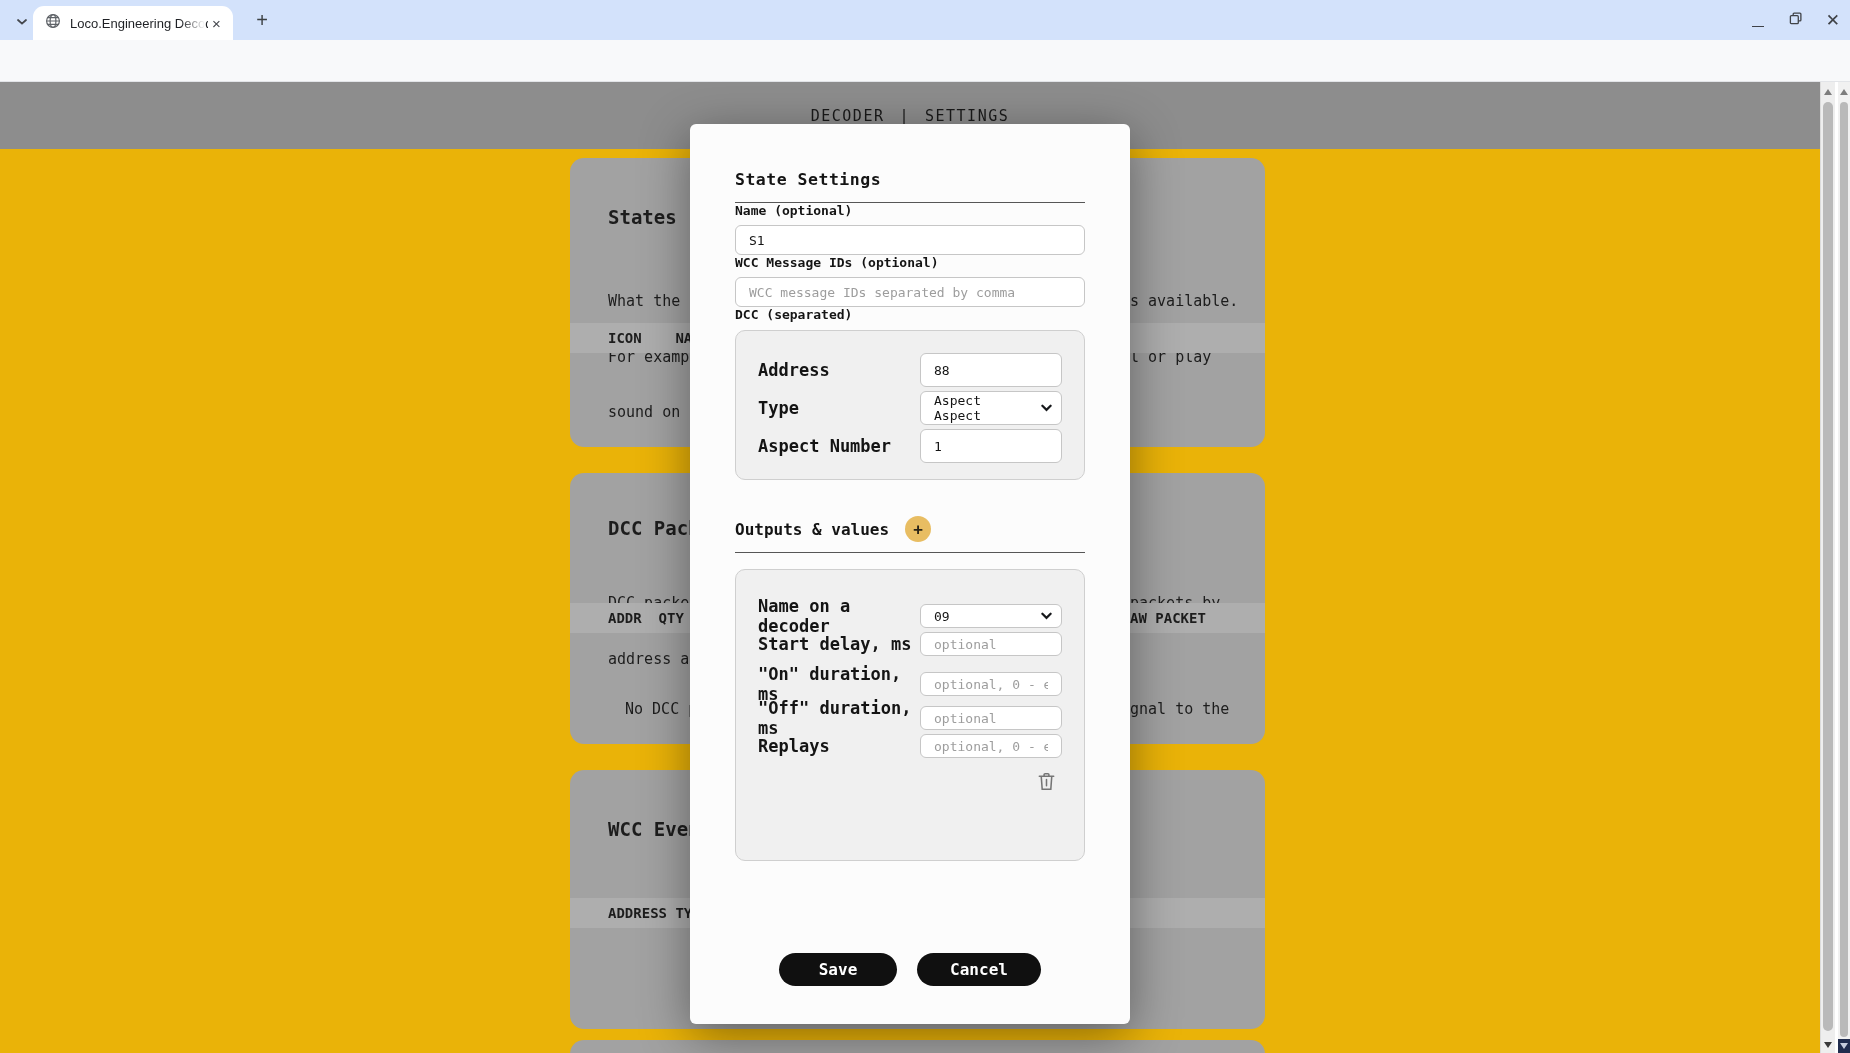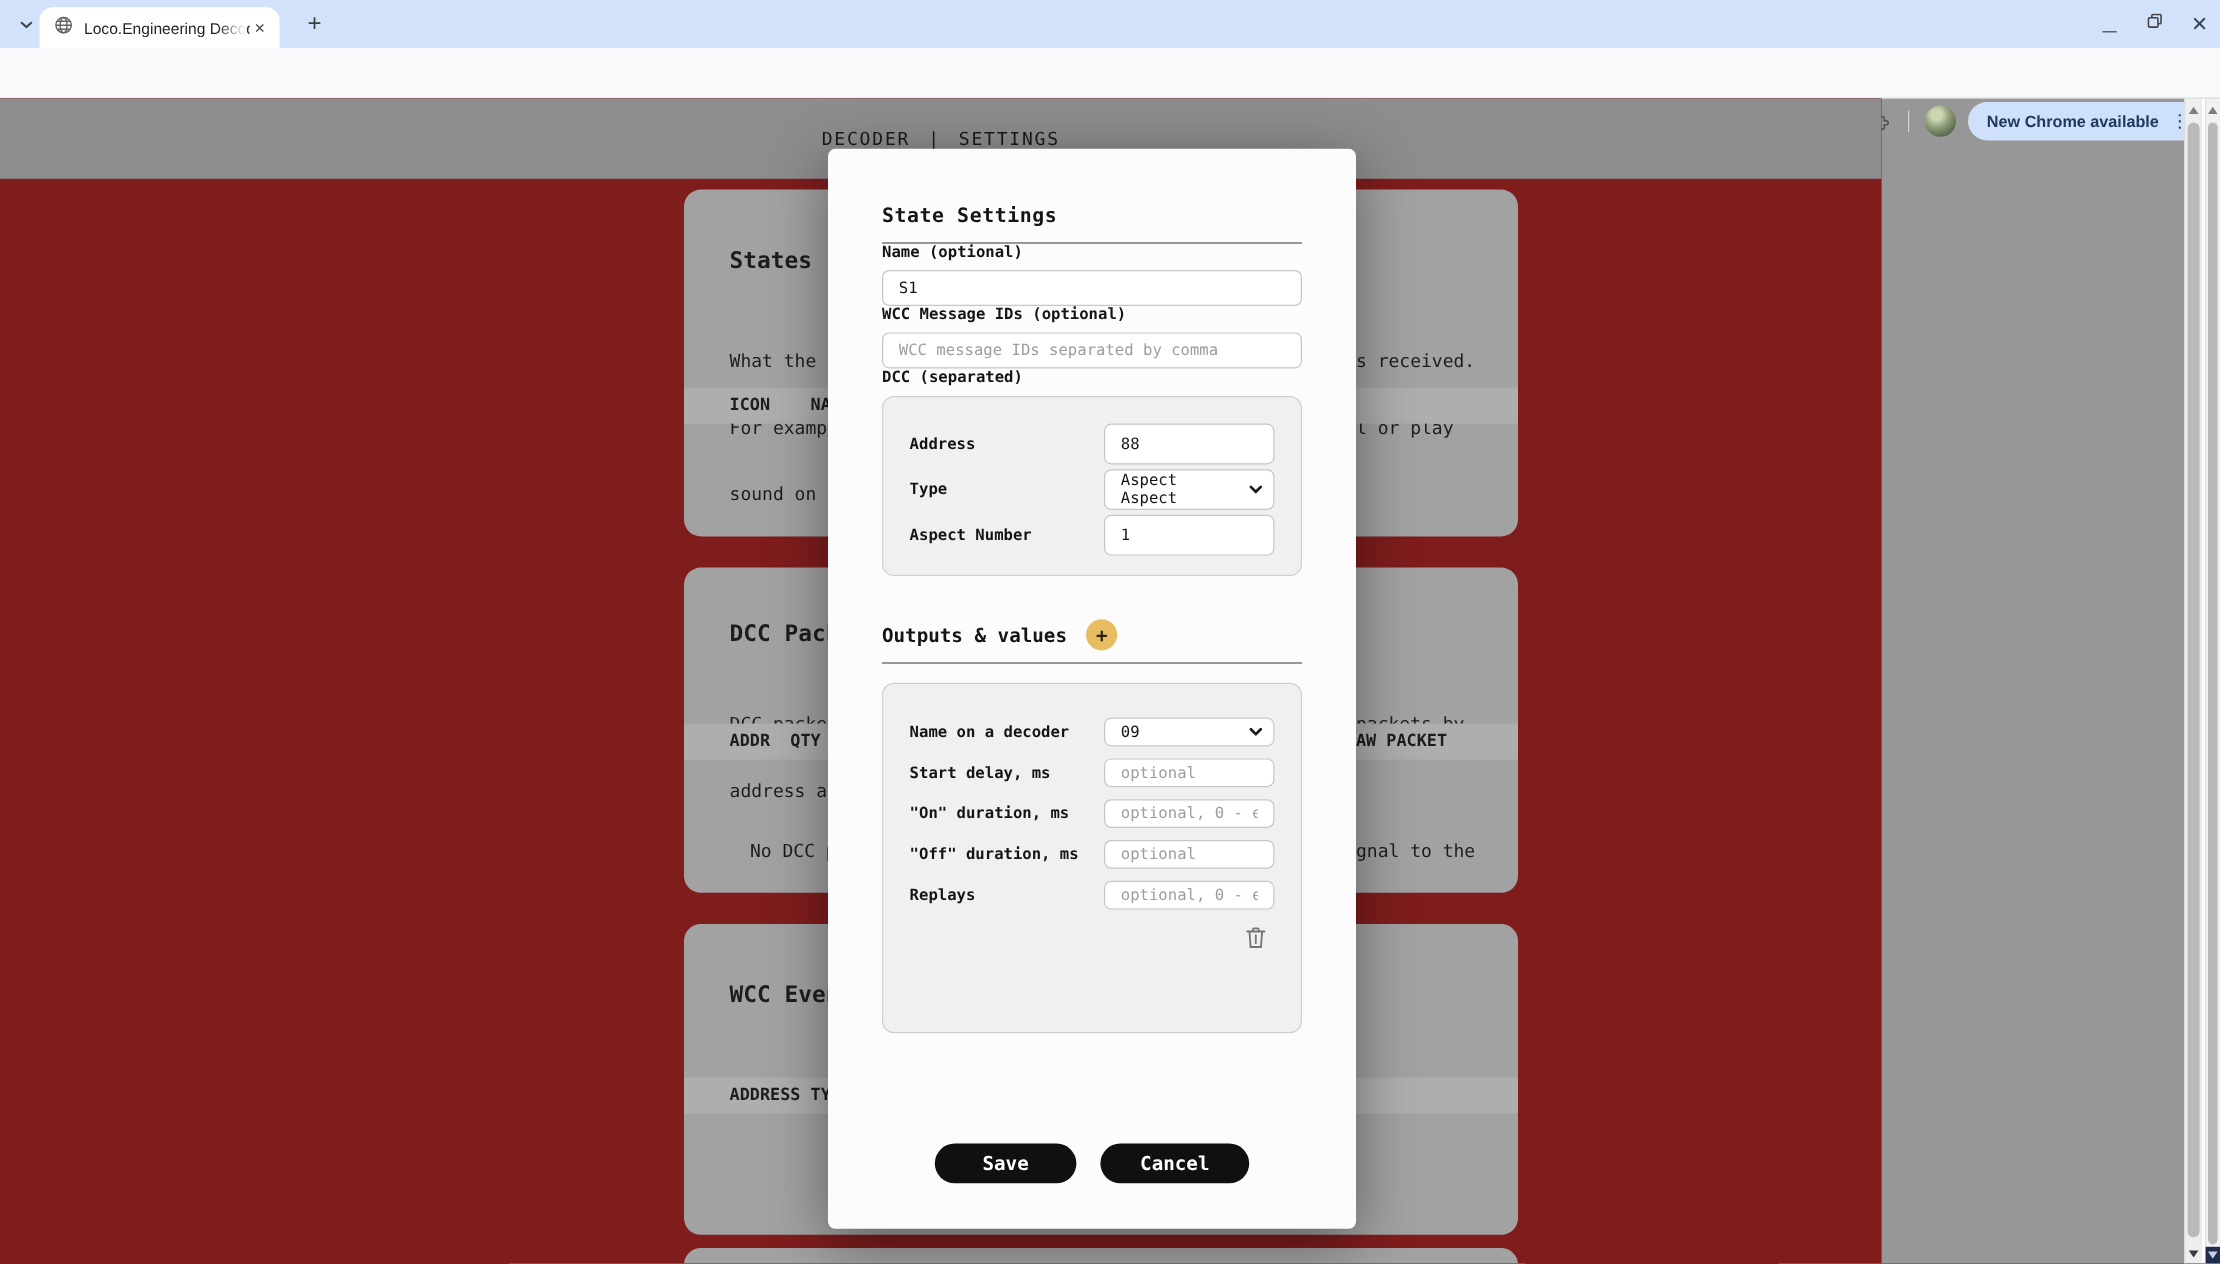--- a/index.html
+++ b/index.html
@@ -42,21 +42,21 @@
          color:#fff;font-size:9px;display:flex;align-items:center;justify-content:center;font-weight:bold}
   .extdivider{width:1px;height:18px;background:#cfd2d8}
   .avatar{width:26px;height:26px;border-radius:50%;
           background:radial-gradient(circle at 38% 30%,#cdd6b2 0 18%,#8d9b77 45%,#5a6a4c 75%,#3e4a35)}
   .updatepill{position:absolute;right:16px;top:45px;height:32px;background:#cfe0fb;border-radius:16px;
               display:flex;align-items:center;gap:10px;padding:0 10px 0 16px;color:#20395f}
   .updatepill .label{font-size:13.5px;font-weight:bold}
   .dots{font-size:15px;color:#20395f;letter-spacing:0}
 
   
-  .page{position:absolute;left:0;top:82px;width:1568px;height:971px;background:#7f1d1d;overflow:hidden;color:#1d1d1d}
+  .page{position:absolute;left:0;top:82px;width:1820px;height:971px;background:#eab308;overflow:hidden;color:#1d1d1d}
   .pageheader{position:absolute;left:0;top:0;width:100%;height:67px;background:#8d8d8d;
               display:flex;align-items:center;justify-content:center;gap:15px}
   .pageheader span{font-size:15px;letter-spacing:1.5px;color:#191919}
   .card{position:absolute;left:570px;width:695px;background:#a2a2a2;border-radius:14px}
   .card-states{top:76px;height:289px}
   .card-dccp{top:391px;height:271px}
   .card-wcc{top:688px;height:259px}
   .card-sliver{top:958px;height:40px}
   .cardtitle{position:absolute;left:38px;font-size:19px;font-weight:bold;white-space:pre}
   .bglines{position:absolute;left:38px;font-size:15px;line-height:18.5px;white-space:pre}
@@ -87,21 +87,21 @@
   .modal h2{margin:0;font-size:16.5px;letter-spacing:.5px;font-weight:bold}
   .mhr{border:0;border-top:1px solid #565656;margin:13px 0 0}
   .flabel{font-size:13px;font-weight:bold;margin:0 0 7px}
   .tinput{display:block;width:100%;height:30px;border:1px solid #c6c6c6;border-radius:6px;padding:0 13px;
           box-sizing:border-box;font-family:"DejaVu Sans Mono",monospace;font-size:13px;color:#141414;background:#fff;outline:none}
   .tinput::placeholder{color:#9d9d9d}
   .groupbox{background:#f0f0f0;border:1px solid #cfcfcf;border-radius:10px;box-sizing:border-box}
   .dccbox{margin-top:8px;height:150px;padding:22px}
   .grow{display:grid;grid-template-columns:1fr 142px;align-items:center;margin-bottom:4px}
   .dccbox .grow{height:34px}
-  .rlabel{font-size:13px;font-weight:bold}
+  .rlabel{font-size:17px;font-weight:bold}
   .cinput{width:142px;height:34px;border:1px solid #c6c6c6;border-radius:6px;padding:0 13px;box-sizing:border-box;
           font-family:"DejaVu Sans Mono",monospace;font-size:13px;color:#141414;background:#fff;outline:none}
   .cinput::placeholder{color:#9d9d9d}
   .cselect{position:relative;width:142px;height:34px;border:1px solid #c6c6c6;border-radius:6px;background:#fff;
            display:flex;align-items:center;padding:0 26px 0 13px;box-sizing:border-box;font-size:13px}
   .cselect svg{position:absolute;right:9px;top:50%;transform:translateY(-50%)}
   .outheader{display:flex;align-items:center;gap:16px;margin-top:36px}
   .outheader h3{margin:0;font-size:16px;font-weight:bold}
   .goldbtn{width:26px;height:26px;border-radius:50%;background:#e8bd62;display:flex;align-items:center;
            justify-content:center;font-size:16px;font-weight:bold;color:#2a2417}
@@ -209,21 +209,21 @@
   </div>
 
   <div class="card card-states">
     <div class="cardtitle" style="top:48px">States</div>
     <div class="bglines" style="top:97px">
       <div>What the de</div>
       <div>For example</div>
       <div>sound on a</div>
     </div>
     <div class="bglines-r" style="top:97px">
-      <div>s received.</div>
+      <div>s available.</div>
       <div>l or play</div>
     </div>
     <div class="band" style="top:165px">
       <span>ICON    NAM</span>
     </div>
   </div>
 
   <div class="card card-dccp">
     <div class="cardtitle" style="top:44px">DCC Pack</div>
     <div class="bglines" style="top:84px">

